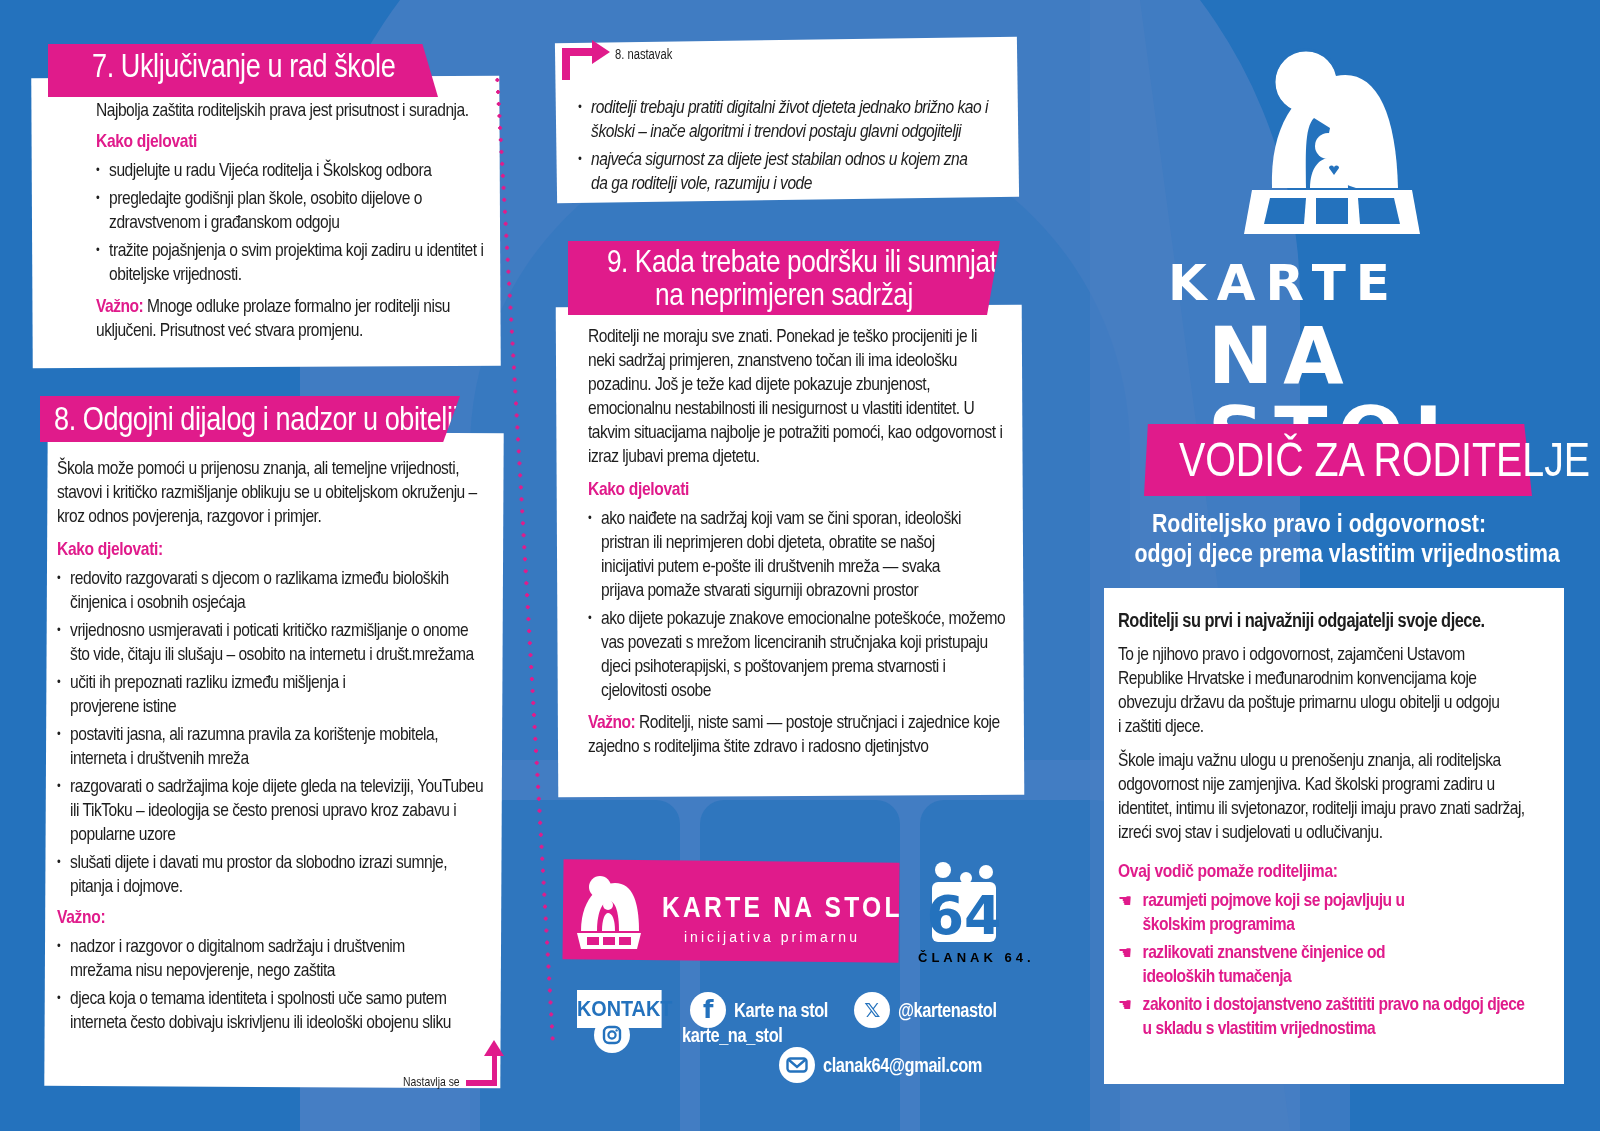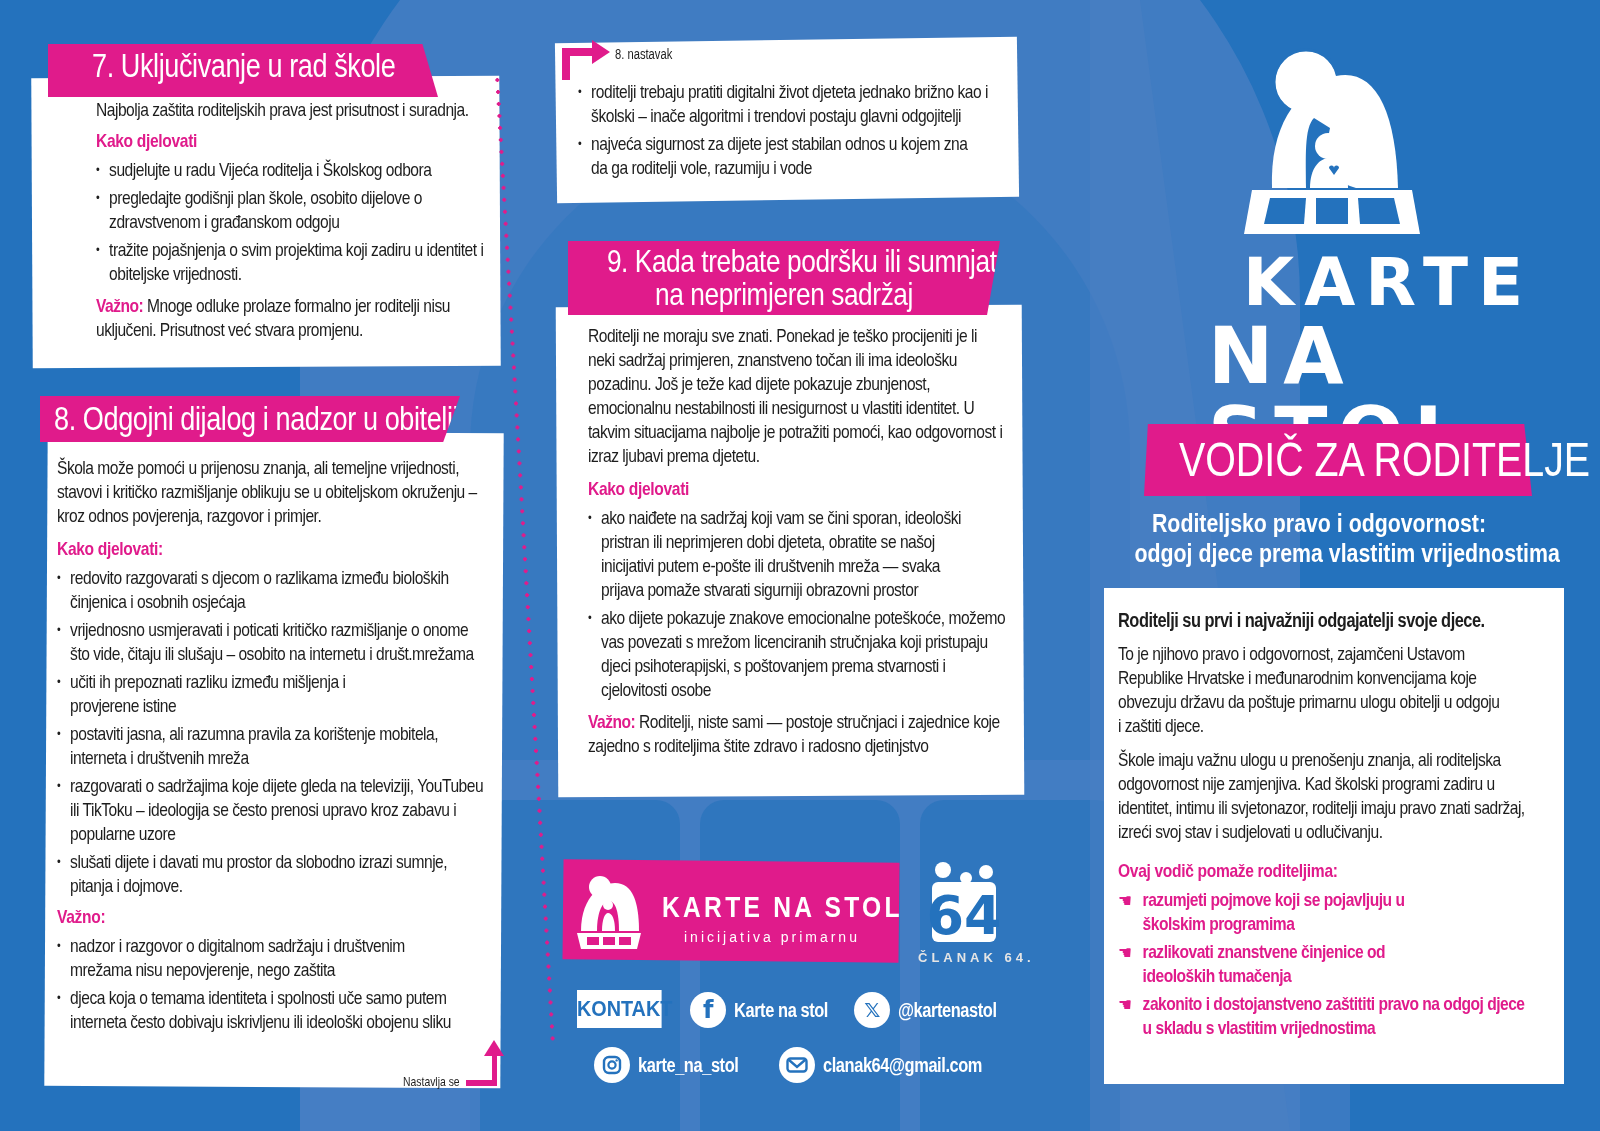--- a/index.html
+++ b/index.html
@@ -122,21 +122,21 @@
   <path d="M0 40 H26 V16 H18 L28 0 L38 16 H31 V46 H0 Z" fill="#e01b8b"></path>
 </svg>
 
 <div class="dots" style="left:495px;top:74px;height:970px;transform:rotate(-3.3deg);transform-origin:top;"></div>
 
 <div class="panel" style="left:556px;top:40px;width:462px;height:160px;transform:rotate(-0.8deg);"></div>
 <svg style="position:absolute;left:562px;top:40px;" width="50" height="40" viewBox="0 0 50 40">
   <path d="M0 40 V8 H30 V0 L48 12 L30 24 V16 H8 V40 Z" fill="#e01b8b"></path>
 </svg>
 <div style="position:absolute;left:615px;top:46px;font-size:14px;color:#1d1d1d;transform:scaleX(.8);transform-origin:left;">8. nastavak</div>
-<div class="txt" style="position:absolute;left:578px;top:76px;">
+<div class="txt" style="position:absolute;left:578px;top:91px;font-style:italic;">
   <div class="cond" style="width:510px;white-space:normal;">
     <ul class="bul">
       <li>roditelji trebaju pratiti digitalni život djeteta jednako brižno kao i školski – inače algoritmi i trendovi postaju glavni odgojitelji</li>
       <li style="width:490px;">najveća sigurnost za dijete jest stabilan odnos u kojem zna da ga roditelji vole, razumiju i vode</li>
     </ul>
   </div>
 </div>
 
 <div class="panel" style="left:557px;top:306px;width:466px;height:490px;transform:rotate(-0.3deg);"></div>
 <div class="head-bar" style="left:568px;top:241px;width:432px;height:74px;clip-path:polygon(0 0,100% 0,97% 100%,0 100%);text-align:center;">
@@ -175,33 +175,33 @@
 <div style="position:absolute;left:662px;top:890px;color:#fff;font-weight:bold;font-size:30px;letter-spacing:4px;transform:scaleX(.82);transform-origin:left;white-space:nowrap;">KARTE NA STOL</div>
 <div style="position:absolute;left:684px;top:929px;color:#fff;font-size:14px;letter-spacing:3px;white-space:nowrap;">inicijativa primarnu</div>
 
 <svg style="position:absolute;left:928px;top:860px;" width="72" height="82" viewBox="0 0 72 82">
   <circle cx="15" cy="10" r="8" fill="#fff"></circle>
   <circle cx="38" cy="18" r="6" fill="#fff"></circle>
   <circle cx="58" cy="12" r="7" fill="#fff"></circle>
   <rect x="4" y="22" width="64" height="60" rx="6" fill="#fff"></rect>
   <text x="36" y="74" font-size="54" font-weight="bold" text-anchor="middle" fill="#2472bd" font-family="DejaVu Sans, sans-serif">64</text>
 </svg>
-<div style="position:absolute;left:918px;top:950px;color:#e5e5e5;font-weight:bold;font-size:13px;letter-spacing:4px;white-space:nowrap;">ČLANAK 64.</div>
+<div style="position:absolute;left:918px;top:950px;color:#000000;font-weight:bold;font-size:13px;letter-spacing:4px;white-space:nowrap;">ČLANAK 64.</div>
 
 <div style="position:absolute;left:577px;top:990px;width:94px;height:38px;background:#fff;color:#2472bd;font-weight:bold;font-size:22px;line-height:38px;text-align:center;transform:scaleX(.9);transform-origin:left;">KONTAKT</div>
 
 <div class="contact-item" style="left:690px;top:992px;">
   <div class="circle-icon" style="font-family:'DejaVu Sans',sans-serif;font-size:24px;">f</div>
   <span style="display:inline-block;transform:scaleX(.82);transform-origin:left;white-space:nowrap;">Karte na stol</span>
 </div>
 <div class="contact-item" style="left:854px;top:992px;">
   <div class="circle-icon" style="font-family:'DejaVu Sans',sans-serif;font-size:20px;">𝕏</div>
   <span style="display:inline-block;transform:scaleX(.82);transform-origin:left;white-space:nowrap;">@kartenastol</span>
 </div>
-<div class="contact-item" style="left:594px;top:1047px;">
+<div class="contact-item" style="left:594px;top:1017px;gap:44px;">
   <div class="circle-icon">
     <svg width="20" height="20" viewBox="0 0 20 20">
         <rect x="2" y="2" width="16" height="16" rx="5" fill="none" stroke="#2472bd" stroke-width="2.4"></rect>
         <circle cx="10" cy="10" r="3.6" fill="none" stroke="#2472bd" stroke-width="2.2"></circle>
         <circle cx="14.6" cy="5.4" r="1.2" fill="#2472bd"></circle>
       </svg>
   </div>
   <span style="display:inline-block;transform:scaleX(.82);transform-origin:left;white-space:nowrap;">karte_na_stol</span>
 </div>
 <div class="contact-item" style="left:779px;top:1047px;">
@@ -221,21 +221,21 @@
   <circle cx="62" cy="34" r="30" fill="#fff"></circle>
   <path d="M62 140 C62 110 60 80 70 70 L86 80 C80 110 78 130 112 140 Z" fill="#2472bd"></path>
   <circle cx="84" cy="98" r="13" fill="#fff"></circle>
   <path d="M66 140 C66 122 74 110 86 110 C98 110 104 122 104 140 Z" fill="#fff"></path>
   <path d="M89 120 a2.5 2.5 0 0 1 5 0 a2.5 2.5 0 0 1 5 0 L94 127 Z" fill="#2472bd" transform="translate(-4,0)"></path>
   <path d="M8 142 H168 L176 186 H0 Z" fill="#fff"></path>
   <path d="M26 150 H62 L60 176 H20 Z" fill="#2472bd"></path>
   <path d="M72 150 H104 L104 176 H72 Z" fill="#2472bd"></path>
   <path d="M114 150 H150 L156 176 H116 Z" fill="#2472bd"></path>
 </svg>
-<div class="logo-text" style="left:1243px;top:243px;font-size:66px;line-height:80px;">KARTE</div>
+<div class="logo-text" style="left:1168px;top:243px;font-size:50px;line-height:80px;">KARTE</div>
 <div class="logo-text" style="left:1208px;top:316px;font-size:78px;line-height:80px;">NA STOL</div>
 
 <div style="position:absolute;left:1144px;top:424px;width:388px;height:72px;background:#e01b8b;clip-path:polygon(1% 0,98% 0,100% 100%,0 100%);"></div>
 <div style="position:absolute;left:1144px;top:430px;width:388px;text-align:center;color:#fff;font-size:48px;line-height:60px;transform:scaleX(.82);transform-origin:center;white-space:nowrap;">VODIČ ZA RODITELJE</div>
 
 <div style="position:absolute;left:1094px;top:508px;width:450px;text-align:center;color:#fff;font-weight:bold;font-size:26px;line-height:30px;">
   <div style="transform:scaleX(.82);transform-origin:center;white-space:nowrap;">
     <div>Roditeljsko pravo i odgovornost:</div>
     <div>odgoj djece prema vlastitim vrijednostima</div>
   </div>

